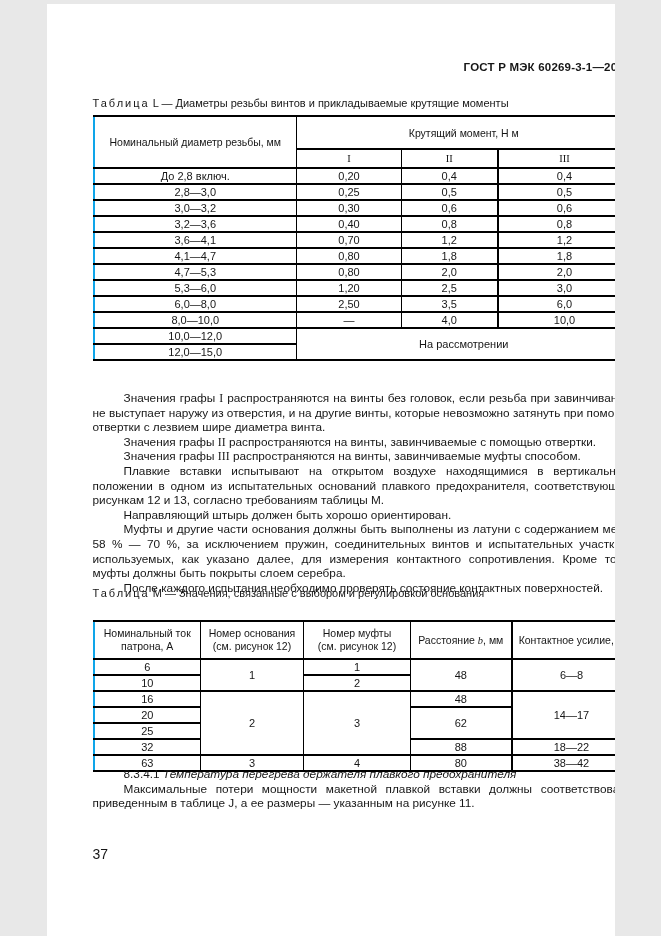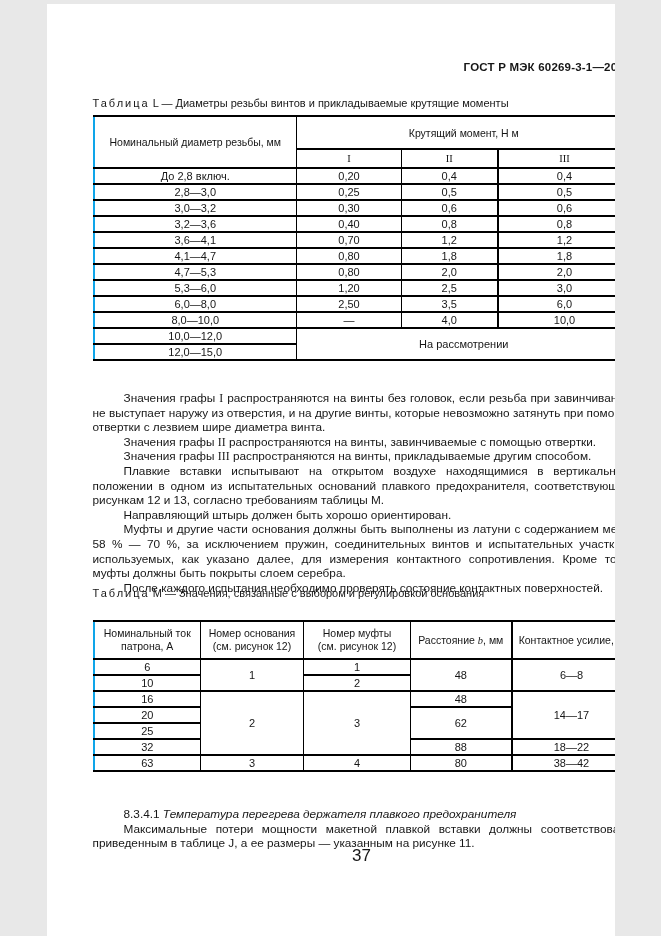--- a/index.html
+++ b/index.html
@@ -32,23 +32,23 @@
   .thick-left { border-left-width:2px; }
   .serif { font-family:"Liberation Serif","DejaVu Serif",serif; }
   .tbl-m th { font-size:10.5px; height:38px; }
   .tbl-m td { height:16px; }
   .hdr-line { line-height:13px; }
 
   .notes { top:387px; font-size:11.8px; line-height:14.6px; text-align:justify; }
   .para { text-indent:31px; }
   .sec-head { text-indent:31px; }
   .sec-head .sp-title { letter-spacing:2.5px; }
-  .sec-8341 { top:803px; font-size:11.8px; line-height:14.6px; text-align:justify; }
+  .sec-8341 { top:763px; font-size:11.8px; line-height:14.6px; text-align:justify; }
   .sec-8341 .it-title { font-style:italic; }
-  .pg-num { top:842px; text-align:center; font-size:17px; }
+  .pg-num { top:842px; text-align:left; font-size:14px; }
   .ital-serif { font-family:"Liberation Serif","DejaVu Serif",serif; font-style:italic; }
 </style>
 </head>
 <body>
 
 <div class="page">
 
   <div class="content-abs std-ref">ГОСТ Р МЭК 60269-3-1—2004</div>
 
   <div class="content-abs caption cap-l"><span class="sp-word">Таблица</span><span> L — Диаметры резьбы винтов и прикладываемые крутящие моменты</span></div>
@@ -136,21 +136,21 @@
     </tr>
     <tr>
       <td>12,0—15,0</td>
     </tr>
   </tbody>
     </table>
 
   <div class="content-abs notes">
     <div class="para"><span>Значения графы </span><span class="serif">I</span><span> распространяются на винты без головок, если резьба при завинчивании не выступает наружу из отверстия, и на другие винты, которые невозможно затянуть при помощи отвертки с лезвием шире диаметра винта.</span></div>
     <div class="para"><span>Значения графы </span><span class="serif">II</span><span> распространяются на винты, завинчиваемые с помощью отвертки.</span></div>
-    <div class="para"><span>Значения графы </span><span class="serif">III</span><span> распространяются на винты, прикладываемые другим способом.</span></div>
+    <div class="para"><span>Значения графы </span><span class="serif">III</span><span> распространяются на винты, завинчиваемые муфты способом.</span></div>
     <div class="para">Плавкие вставки испытывают на открытом воздухе находящимися в вертикальном положении в одном из испытательных оснований плавкого предохранителя, соответствующих рисункам 12 и 13, согласно требованиям таблицы М.</div>
     <div class="para">Направляющий штырь должен быть хорошо ориентирован.</div>
     <div class="para">Муфты и другие части основания должны быть выполнены из латуни с содержанием меди 58 % — 70 %, за исключением пружин, соединительных винтов и испытательных участков, используемых, как указано далее, для измерения контактного сопротивления. Кроме того, муфты должны быть покрыты слоем серебра.</div>
     <div class="para">После каждого испытания необходимо проверять состояние контактных поверхностей.</div>
   </div>
 
   <div class="content-abs caption cap-m"><span class="sp-word">Таблица</span><span> М — Значения, связанные с выбором и регулировкой основания</span></div>
 
   <table class="tbl tbl-m">
     <colgroup>

